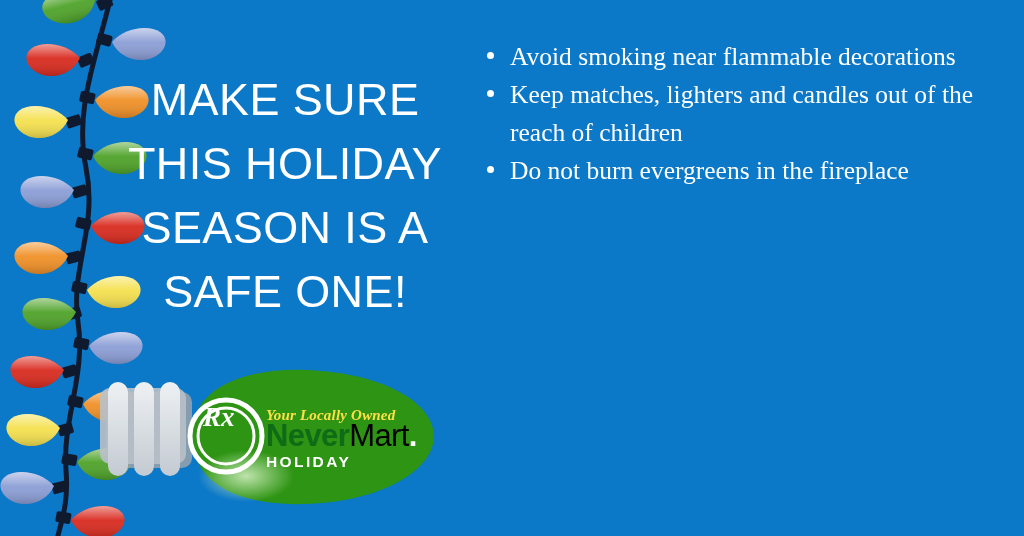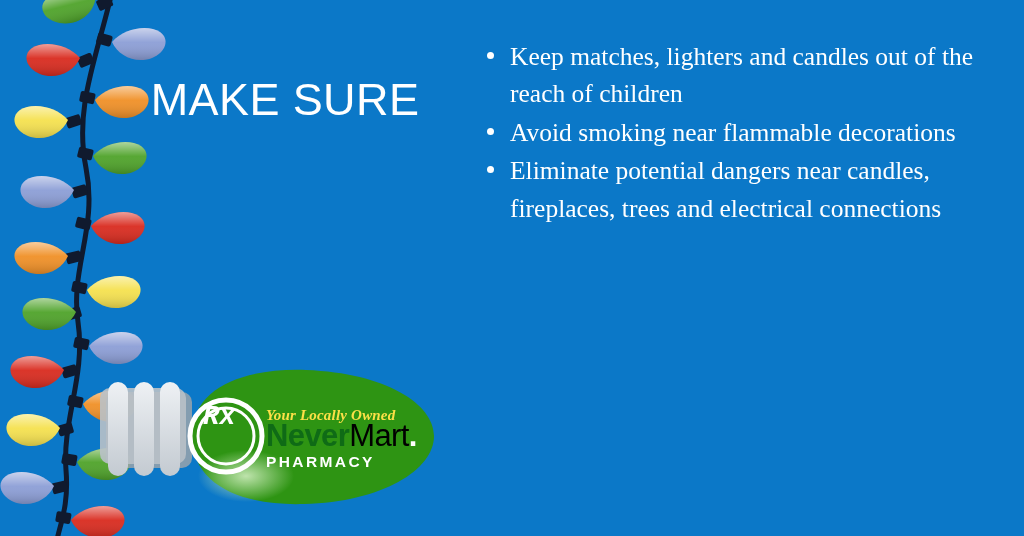--- a/index.html
+++ b/index.html
@@ -112,21 +112,21 @@
     font-weight: bold;
     font-size: 15.5px;
     color: #ffffff;
     letter-spacing: 2.4px;
     white-space: nowrap;
   }
   #rx-mark {
     position: absolute;
     left: 107px;
     top: 36px;
-    font-family: Liberation Mono, monospace;
+    font-family: Liberation Serif, serif;
     font-style: italic;
     font-weight: bold;
     font-size: 27px;
     color: #ffffff;
     white-space: nowrap;
   }
 </style>
 </head>
 <body>
 
@@ -247,26 +247,29 @@
 
     <g>
       <rect x="56" y="512" width="15" height="11" rx="2" fill="#101a2e" transform="rotate(10 63 517)"></rect>
       <path d="M71,520 C 83,506 107,502 119,510 C 129,517 125,530 111,536 C 95,542 77,534 71,520 Z" fill="#d92b1f"></path>
       <path d="M71,520 C 83,506 107,502 119,510 C 129,517 125,530 111,536 C 95,542 77,534 71,520 Z" fill="url(#glossY)"></path>
     </g>
   </svg>
 
   <div id="headline">
     <span class="hl-line">MAKE SURE</span>
+    <span class="hl-line">THIS HOLIDAY</span>
+    <span class="hl-line">SEASON IS A</span>
+    <span class="hl-line">SAFE ONE!</span>
   </div>
 
   <ul id="tips">
+    <li>Avoid smoking near flammable decorations</li>
     <li>Keep matches, lighters and candles out of the reach of children</li>
-    <li>Avoid smoking near flammable decorations</li>
-    <li>Eliminate potential dangers near candles, fireplaces, trees and electrical connections</li>
+    <li>Do not burn evergreens in the fireplace</li>
   </ul>
 
   <div id="bulb-logo">
     <svg id="bulb-svg" width="345" height="148" viewBox="0 0 345 148">
       <defs>
         <radialGradient id="hiGlow" cx="0.5" cy="0.5" r="0.5">
           <stop offset="0%" stop-color="#c6e8b4" stop-opacity="0.95"></stop>
           <stop offset="100%" stop-color="#c6e8b4" stop-opacity="0"></stop>
         </radialGradient>
         <linearGradient id="baseG" x1="0" y1="0" x2="0" y2="1">
@@ -293,16 +296,16 @@
         <circle cx="130" cy="70" r="28" fill="none" stroke="#ffffff" stroke-width="3"></circle>
       </g>
     </svg>
 
     <span id="rx-mark">Rx</span>
 
     <span class="logo-text" id="tagline">Your Locally Owned</span>
 
     <span class="logo-text" id="brand"><span class="b-health">Never</span><span class="b-mart">Mart</span><span class="b-dot">.</span></span>
 
-    <span class="logo-text" id="pharmacy">PHARMACY</span>
+    <span class="logo-text" id="pharmacy">HOLIDAY</span>
   </div>
 
 </div>
 
 </body></html>

